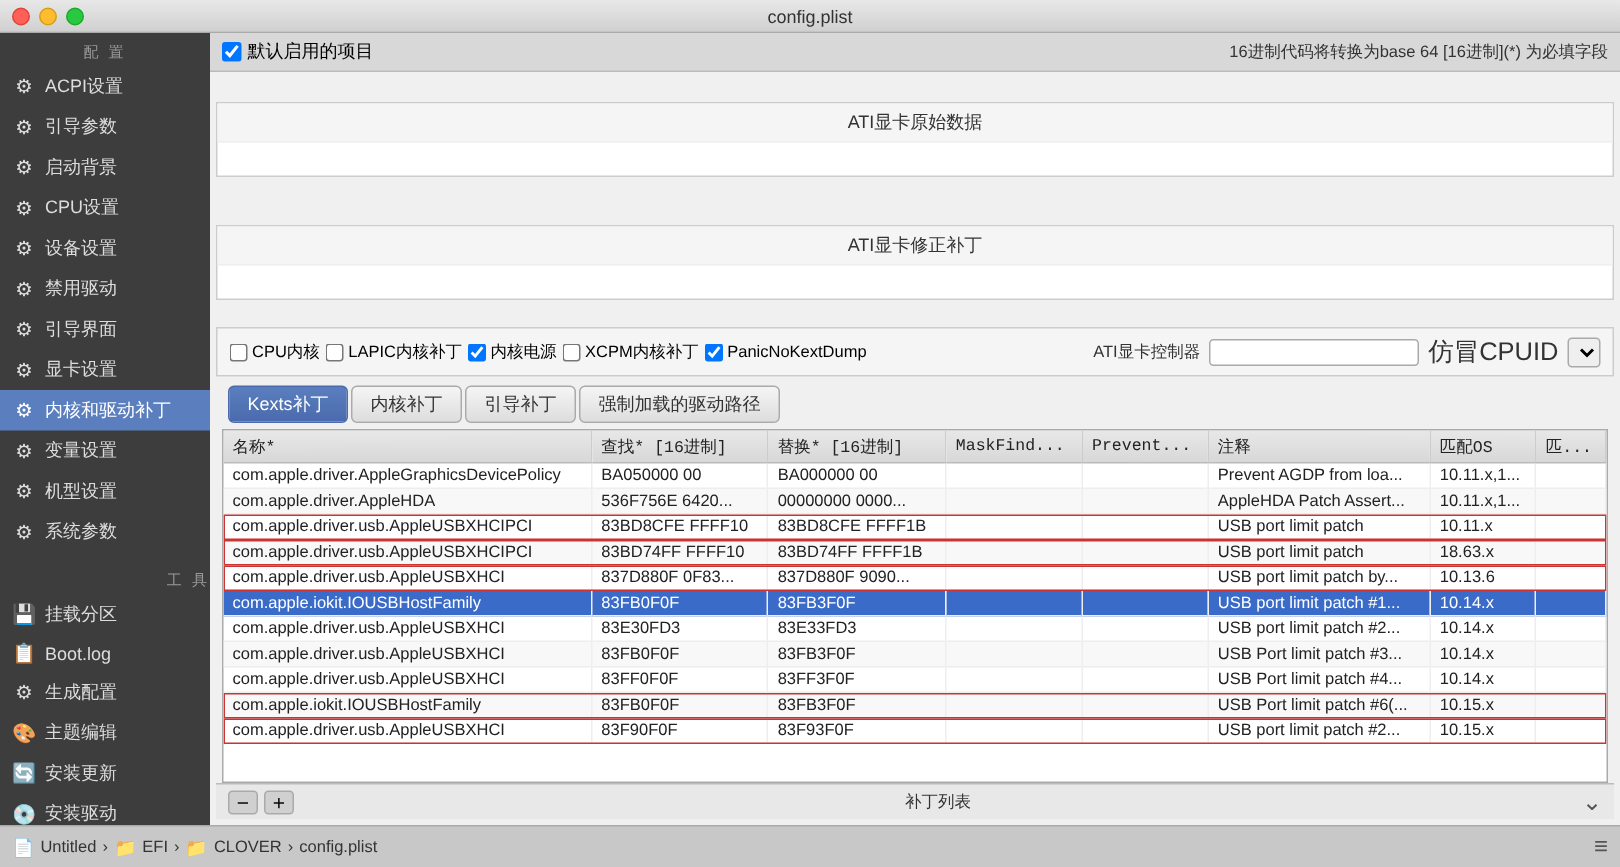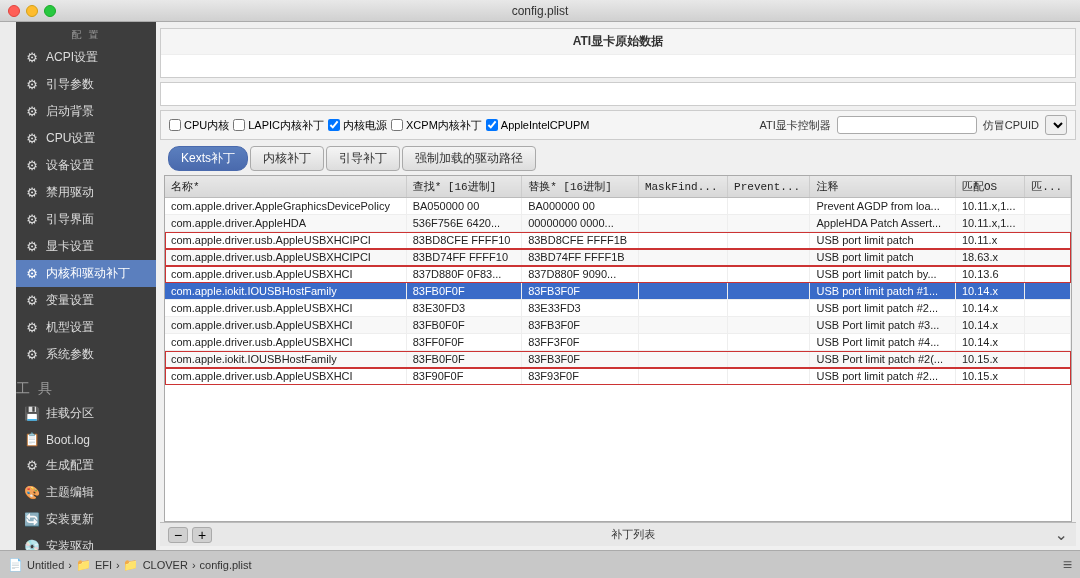--- a/index.html
+++ b/index.html
@@ -17,35 +17,35 @@
     .tl-close { background: #ff5f57; border: 1px solid #e0443e; }
     .tl-min { background: #febc2e; border: 1px solid #d4a017; }
     .tl-max { background: #28c840; border: 1px solid #1aab29; }
 
     
     .main-layout { display: flex; flex: 1; overflow: hidden; }
 
     
     .sidebar {
       width: 140px; background: #3d3d3d; flex-shrink: 0;
-      display: flex; flex-direction: column; overflow-y: auto; margin-left: 16px;
+      display: flex; flex-direction: column; overflow-y: auto;
     }
     .sidebar-section-label {
       color: #999; font-size: 10px; text-align: center;
       padding: 6px 0 2px 0; letter-spacing: 2px;
     }
     .sidebar-item {
       display: flex; align-items: center; padding: 5px 8px;
       color: #ddd; font-size: 12px; cursor: pointer; gap: 6px;
     }
     .sidebar-item.active { background: #5b7fbe; color: #fff; }
     .sidebar-item .si-icon { font-size: 13px; width: 16px; text-align: center; }
     .sidebar-divider { height: 1px; background: #555; margin: 4px 8px; }
     .sidebar-tool-label {
-      color: #999; font-size: 14px; text-align: left;
+      color: #999; font-size: 10px; text-align: right;
       padding: 4px 0 2px 0; letter-spacing: 2px;
     }
 
     
     .toolbar-bottom {
       height: 28px; background: #c8c8c8; border-top: 1px solid #aaa;
       display: flex; align-items: center; padding: 0 8px; gap: 12px;
       flex-shrink: 0; font-size: 11px; color: #333;
     }
     .toolbar-bottom .path-item { display: flex; align-items: center; gap: 4px; }
@@ -60,21 +60,21 @@
       display: flex; align-items: center; justify-content: space-between;
       padding: 2px 8px; flex-shrink: 0; height: 26px;
     }
     .header-checkbox-label { display: flex; align-items: center; gap: 4px; font-size: 12px; }
     .header-right { font-size: 11px; color: #333; }
 
     
     .panel { flex: 1; display: flex; flex-direction: column; padding: 4px; overflow: hidden; }
 
     
-    .ati-section { background: #fff; border: 1px solid #ccc; margin: 2px 0; font-weight: bold; }
+    .ati-section { background: #fff; border: 1px solid #ccc; margin: 16px 0; }
     .ati-label { text-align: center; padding: 4px; font-size: 12px; color: #333; background: #f5f5f5; border-bottom: 1px solid #eee; }
     .ati-field { height: 22px; }
 
     
     .checkboxes-row {
       display: flex; align-items: center; flex-wrap: wrap; gap: 4px;
       padding: 4px 8px; background: #f5f5f5; border: 1px solid #ccc;
       margin: 2px 0; font-size: 11px;
     }
     .cb-item { display: flex; align-items: center; gap: 3px; justify-content: center; }
@@ -88,21 +88,21 @@
     
     .tabs-row {
       display: flex; align-items: center; gap: 2px; padding: 4px 8px;
       background: #f0f0f0; flex-shrink: 0;
     }
     .tab-btn {
       padding: 3px 12px; font-size: 12px; border-radius: 4px;
       border: 1px solid #aaa; cursor: pointer; background: linear-gradient(to bottom, #f5f5f5, #ddd);
       color: #333;
     }
-    .tab-btn.active { background: linear-gradient(to bottom, #5b7fbe, #4a6aad); color: #fff; border-color: #4a6aad; border-radius: 11px; }
+    .tab-btn.active { background: linear-gradient(to bottom, #5b7fbe, #4a6aad); color: #fff; border-color: #4a6aad; }
 
     
     .table-wrapper { flex: 1; overflow-y: auto; border: 1px solid #aaa; margin: 0 4px; background: #fff; }
     table { width: 100%; border-collapse: collapse; font-size: 11px; }
     thead th {
       background: linear-gradient(to bottom, #e8e8e8, #d8d8d8);
       border-bottom: 1px solid #bbb; border-right: 1px solid #ccc;
       padding: 3px 6px; font-weight: 500; color: #222; position: sticky; top: 0; text-align: left; font-family: Liberation Mono, monospace;
     }
     tbody tr { border-bottom: 1px solid #eee; }
@@ -219,29 +219,37 @@
       <span class="si-icon">💿</span>
       <span>安装驱动</span>
     </div>
 
     <div style="flex:1"></div>
 
   </div>
 
   <div class="content">
 
+    <div class="header-bar">
+      <label class="header-checkbox-label">
+        <input type="checkbox" checked="" style="">
+        <span>默认启用的项目</span>
+      </label>
+      <div class="header-right">16进制代码将转换为base 64 [16进制](*) 为必填字段</div>
+    </div>
 
     <div class="panel">
 
       <div class="ati-section">
         <div class="ati-label">ATI显卡原始数据</div>
         <div class="ati-field"></div>
       </div>
 
       <div class="ati-section">
+        <div class="ati-label">ATI显卡修正补丁</div>
         <div class="ati-field"></div>
       </div>
 
       <div class="checkboxes-row">
         <div class="cb-item">
           <input type="checkbox" style="">
           <span>CPU内核</span>
         </div>
         <div class="cb-item">
           <input type="checkbox" style="">
@@ -250,26 +258,26 @@
         <div class="cb-item">
           <input type="checkbox" checked="" style="">
           <span>内核电源</span>
         </div>
         <div class="cb-item">
           <input type="checkbox" style="">
           <span>XCPM内核补丁</span>
         </div>
         <div class="cb-item">
           <input type="checkbox" checked="" style="">
-          <span>AppleIntelCPUPM</span>
+          <span>PanicNoKextDump</span>
         </div>
         <div class="right-controls">
           <span style="font-size:11px;color:#333;">ATI显卡控制器</span>
           <input type="text" class="text-input-sm" style="">
-          <span style="font-size:11px;color:#333;">仿冒CPUID</span>
+          <span style="font-size:17px;color:#333;">仿冒CPUID</span>
           <select class="select-sm">
             <option></option>
           </select>
         </div>
       </div>
 
       <div class="tabs-row">
         <button class="tab-btn active">Kexts补丁</button>
         <button class="tab-btn">内核补丁</button>
         <button class="tab-btn">引导补丁</button>
@@ -380,21 +388,21 @@
                 <td>USB Port limit patch #4...</td>
                 <td>10.14.x</td>
                 <td></td>
               </tr>
               <tr style="outline: rgb(204, 51, 51) solid 1px; outline-offset: -1px;">
                 <td>com.apple.iokit.IOUSBHostFamily</td>
                 <td>83FB0F0F</td>
                 <td>83FB3F0F</td>
                 <td></td>
                 <td></td>
-                <td>USB Port limit patch #2(...</td>
+                <td>USB Port limit patch #6(...</td>
                 <td>10.15.x</td>
                 <td></td>
               </tr>
               <tr style="outline: rgb(204, 51, 51) solid 1px; outline-offset: -1px;">
                 <td>com.apple.driver.usb.AppleUSBXHCI</td>
                 <td>83F90F0F</td>
                 <td>83F93F0F</td>
                 <td></td>
                 <td></td>
                 <td>USB port limit patch #2...</td>

